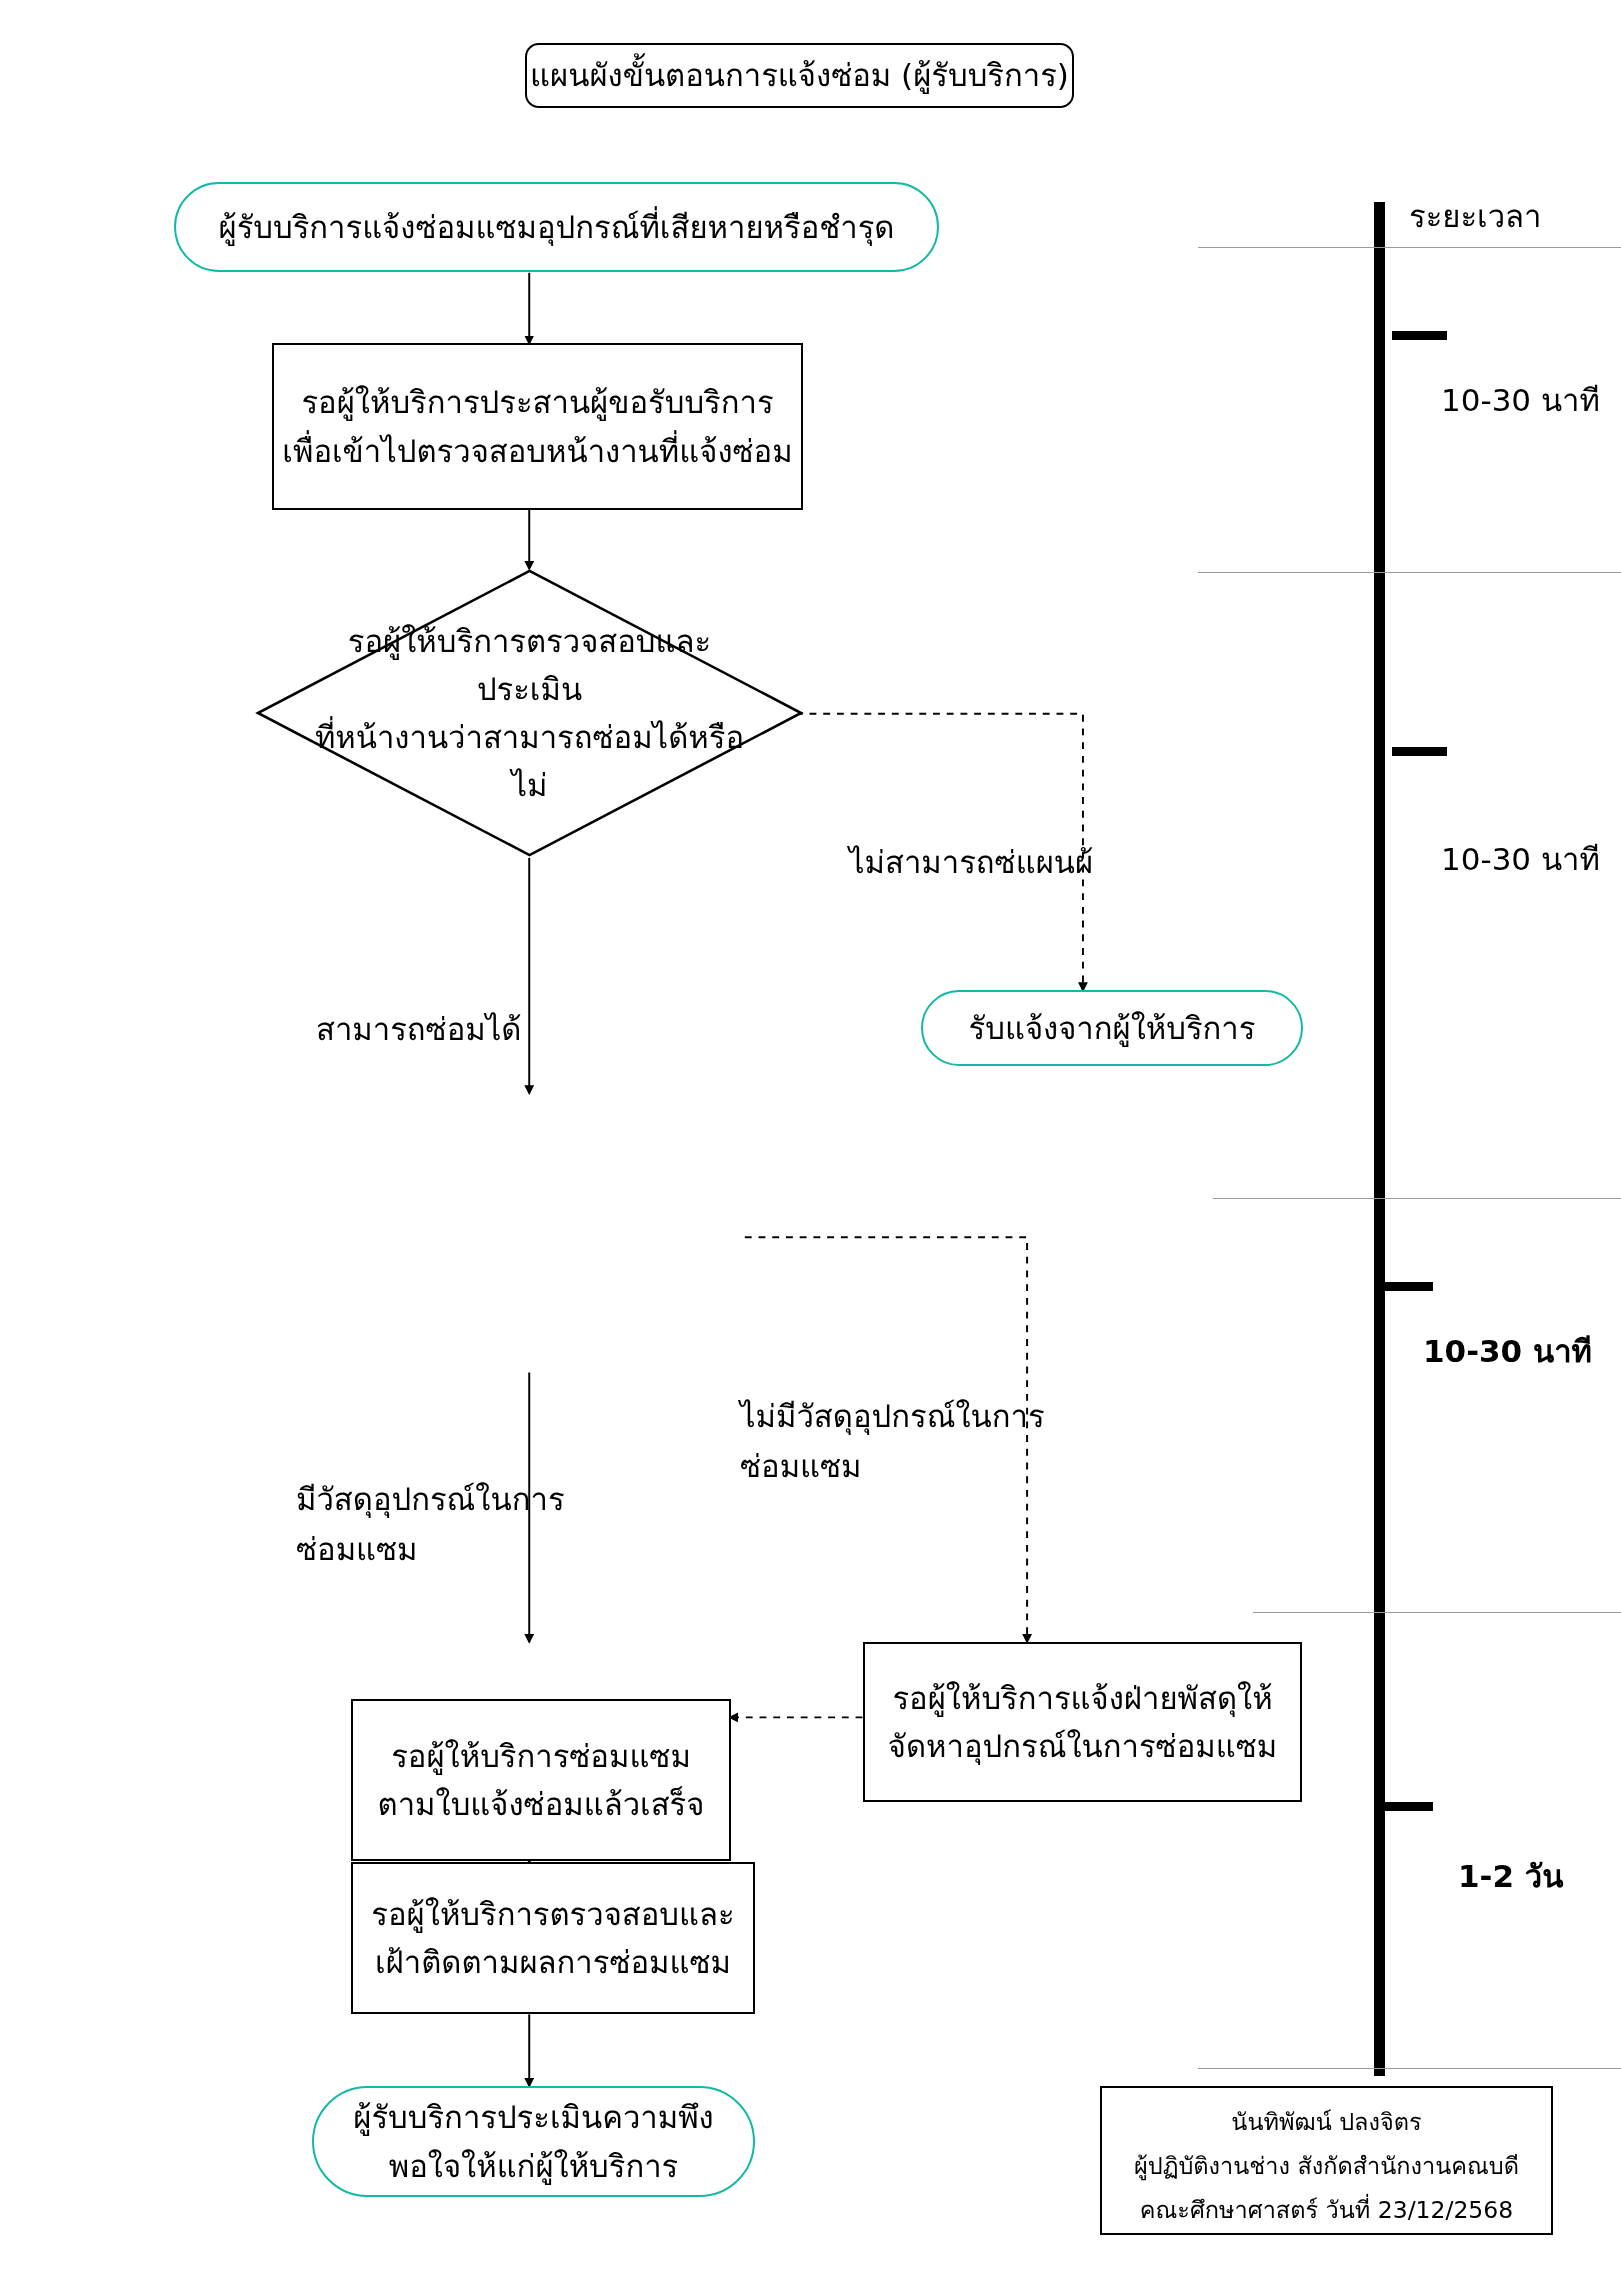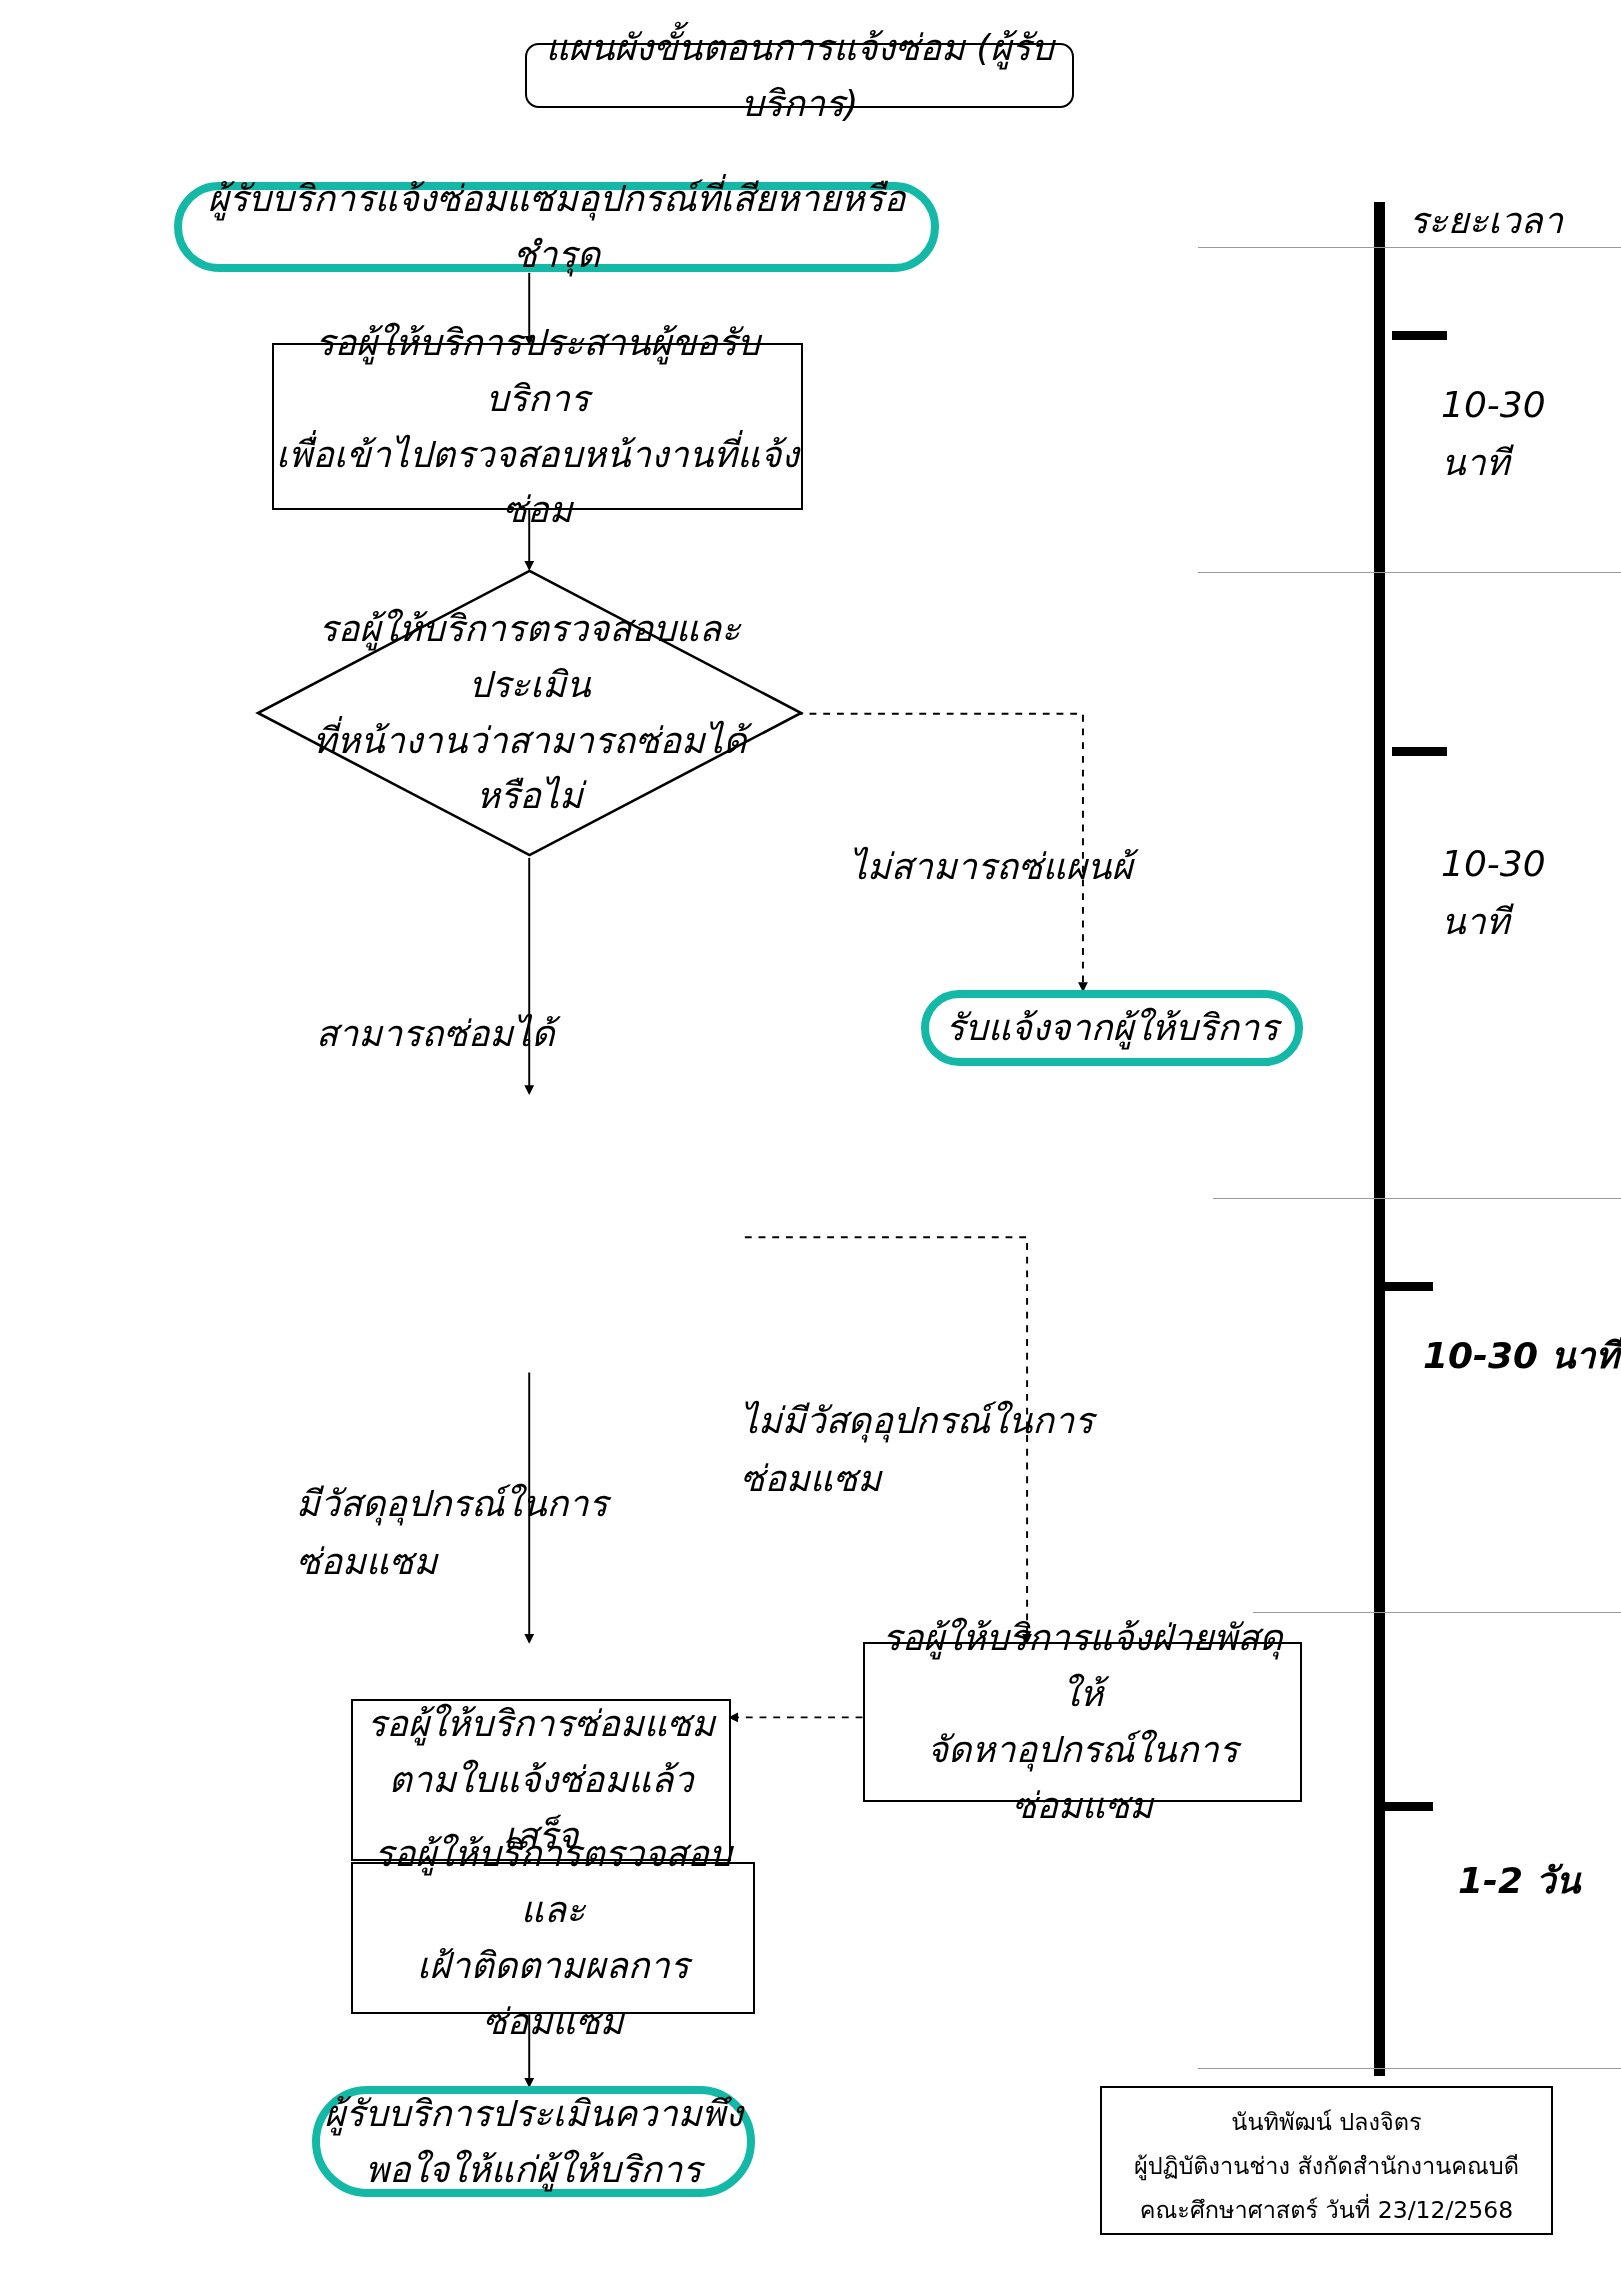--- a/index.html
+++ b/index.html
@@ -31,21 +31,21 @@
   .rect {
     border: 2px solid #000;
     background: #fff;
   }
   .roundrect {
     border: 2px solid #000;
     background: #fff;
     border-radius: 13.7px;
   }
   .stadium {
-    border: 8px solid #14b8a6;
+    border: 2px solid #14b8a6;
     background: #fff;
     border-radius: 979px;
   }
   .diamond-wrap {
     position: absolute;
   }
   .diamond-shape {
     position: absolute;
     left: 0; top: 0;
     width: 100%;
@@ -83,21 +83,21 @@
     width: 55px;
   }
   svg.edges {
     position: absolute;
     left: 0;
     top: 0;
     width: 1621px;
     height: 2293px;
     pointer-events: none;
   }
-  .fs28 { font-size: 36px; font-style: italic; }
+  .fs28 { font-size: 31px; }
   .fs24 { font-size: 23.5px; }
 </style>
 </head>
 <body>
 
 <div id="page">
 
   <svg class="edges" viewBox="0 0 1654 2339">
     <defs>
       <marker id="arrow" markerWidth="11" markerHeight="11" refX="8" refY="5" orient="auto" markerUnits="userSpaceOnUse">

